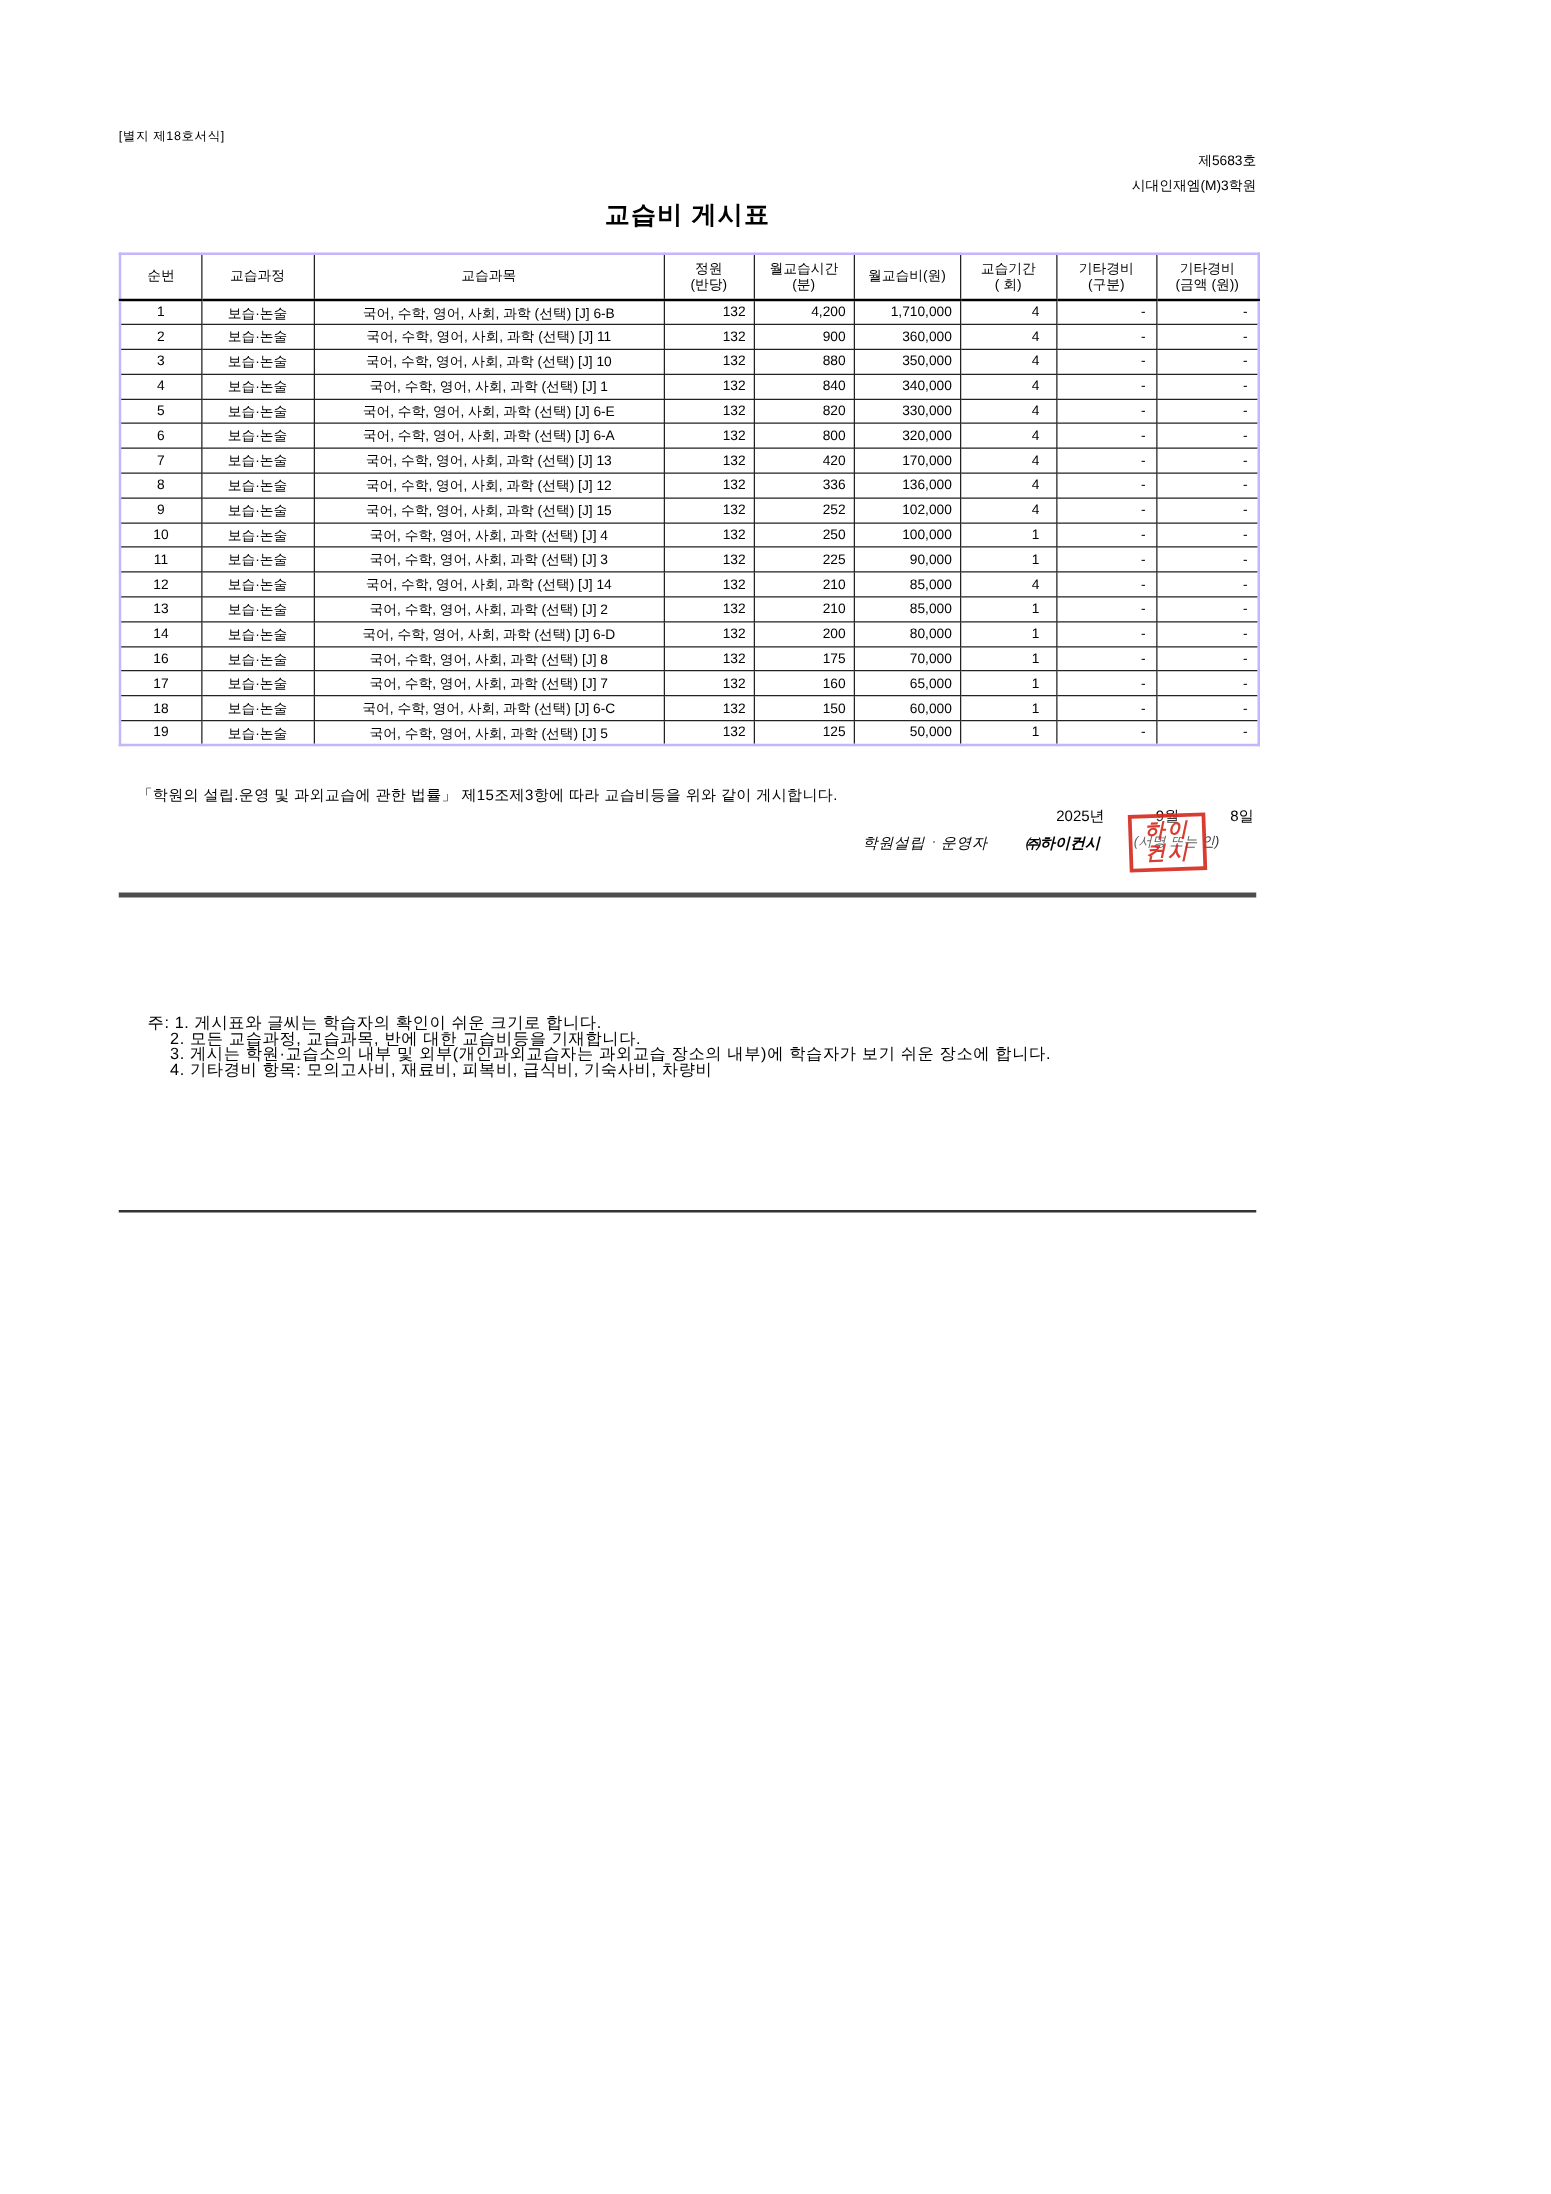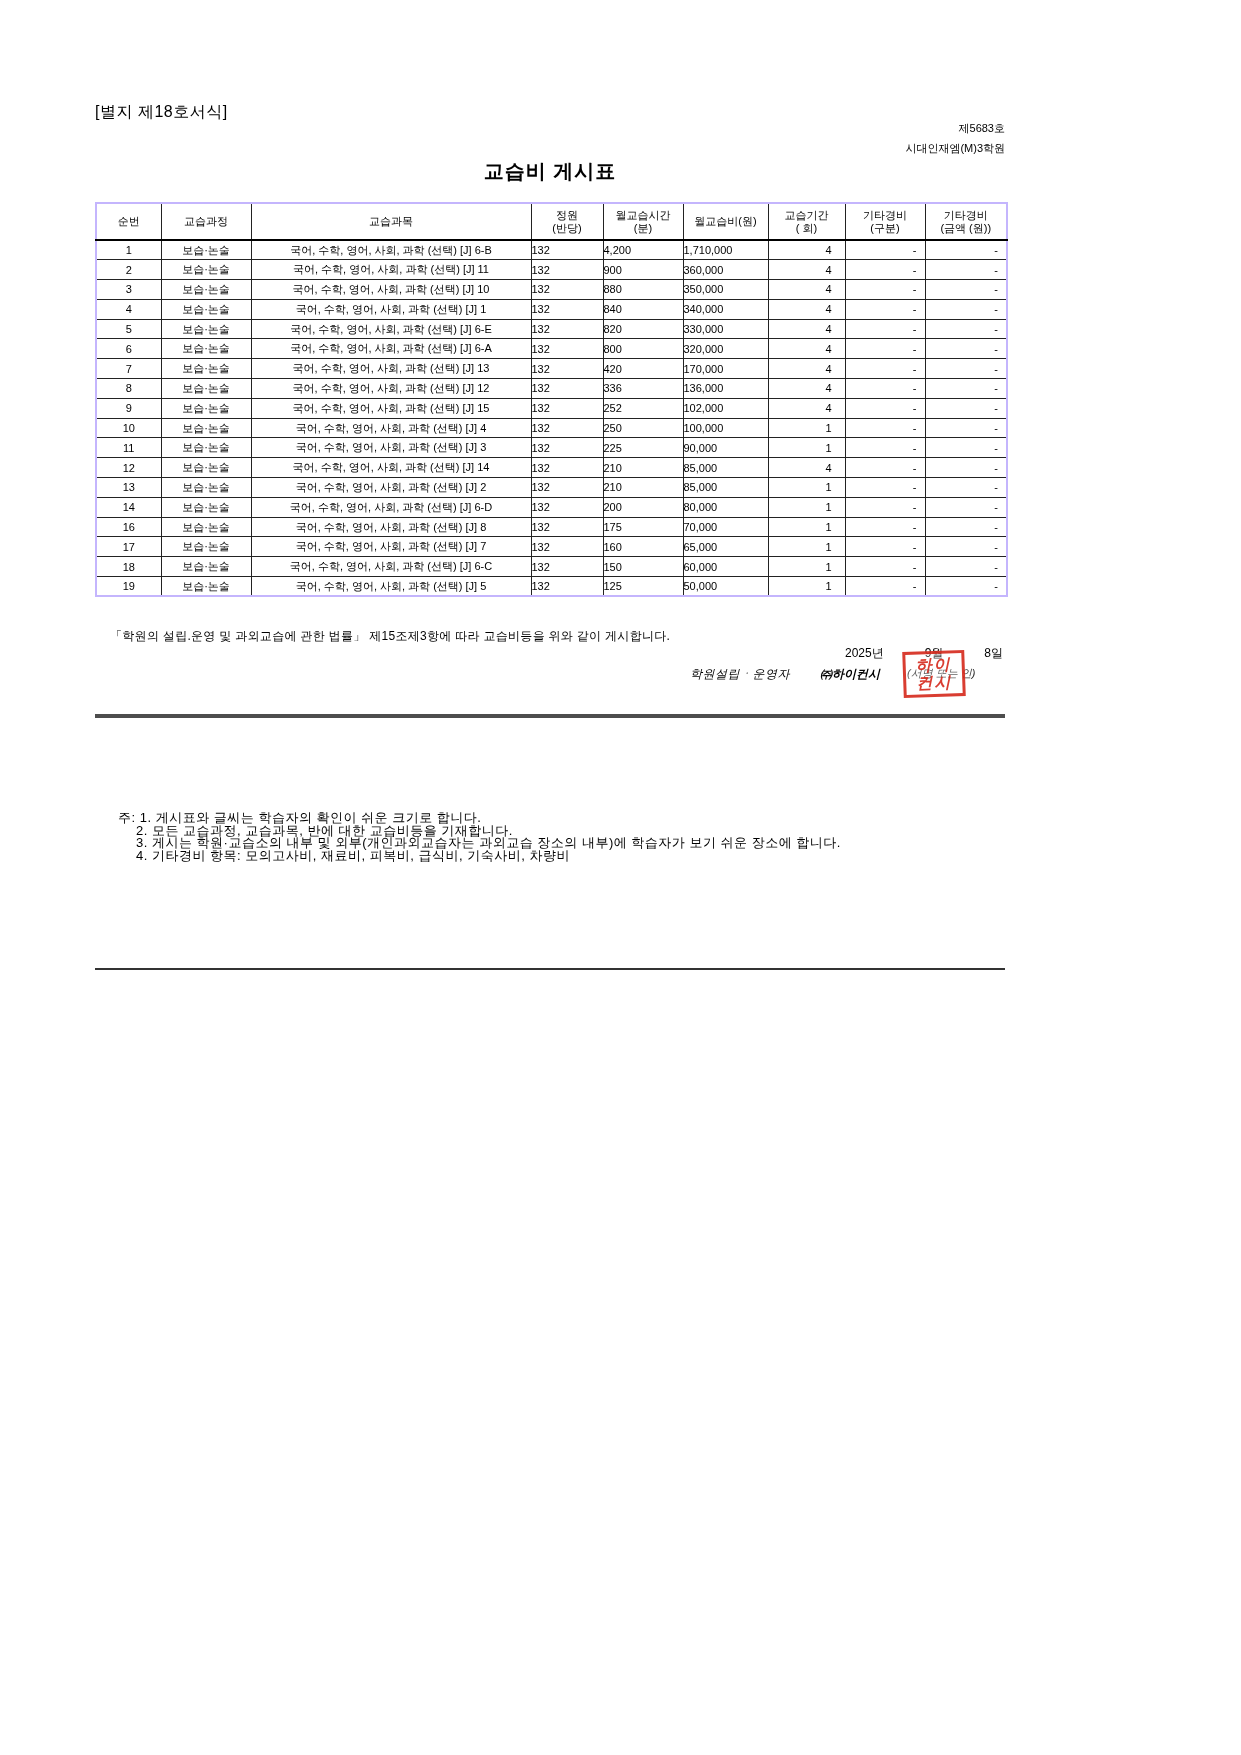--- a/index.html
+++ b/index.html
@@ -1,40 +1,40 @@
 <!DOCTYPE html>
 <html><head>
 <meta charset="utf-8">
 <style>
   * { margin:0; padding:0; box-sizing:border-box; }
   html,body { background:#ffffff; }
   body { font-family:"Liberation Sans","DejaVu Sans",sans-serif; color:#000; }
   .page {
     position:relative; width:1241px; height:1755px; background:#fff; overflow:hidden;
   }
-  .form-ref { position:absolute; left:95px; top:102px; font-size:16px; letter-spacing:.5px; }
+  .form-ref { position:absolute; left:95px; top:102px; font-size:10px; letter-spacing:.5px; }
   .doc-number { position:absolute; right:236px; top:121px; font-size:11px; }
   .academy-name { position:absolute; right:236px; top:141px; font-size:11px; }
   .doc-title { position:absolute; left:95px; top:158px; width:910px; text-align:center;
     font-size:20px; font-weight:bold; letter-spacing:1px; }
   .asof-line { position:absolute; left:95px; top:185px; width:910px; text-align:right;
     font-size:11.5px; padding-right:16px; }
   .asof-line .asof-date { margin-right:48px; }
 
   table.fee-table {
     position:absolute; left:95px; top:202px; width:911px;
     border-collapse:collapse; table-layout:fixed;
     border:2px solid #c4b5fd; font-size:11px;
   }
   .fee-table th, .fee-table td { border:1px solid #222; overflow:hidden; white-space:nowrap; }
   .fee-table thead th { height:37px; font-weight:normal; text-align:center; vertical-align:middle;
     border-bottom:2px solid #000; line-height:13px; }
   .fee-table tbody td { height:19.8px; vertical-align:middle; }
   .c-no, .c-course, .c-subject { text-align:center; }
-  .c-capacity, .c-minutes, .c-fee { text-align:left; padding-right:6px; }
+  .c-capacity, .c-minutes, .c-fee { text-align:right; padding-right:6px; }
   .c-period { text-align:right; padding-right:13px; }
   .c-etc-type, .c-etc-amount { text-align:right; padding-right:8px; }
 
   .statement { position:absolute; left:110px; top:628px; font-size:12px; letter-spacing:.3px; }
 
   .date-line { position:absolute; left:845px; top:645px; width:158px; display:flex;
     justify-content:space-between; font-size:12px; }
   .signer-line { position:absolute; left:95px; top:663px; width:910px; height:40px; font-size:12px;font-style:italic; }
   .signer-label { position:absolute; left:595px; top:3px; letter-spacing:.5px; }
   .signer-name { position:absolute; left:725px; top:3px; font-weight:bold; }

